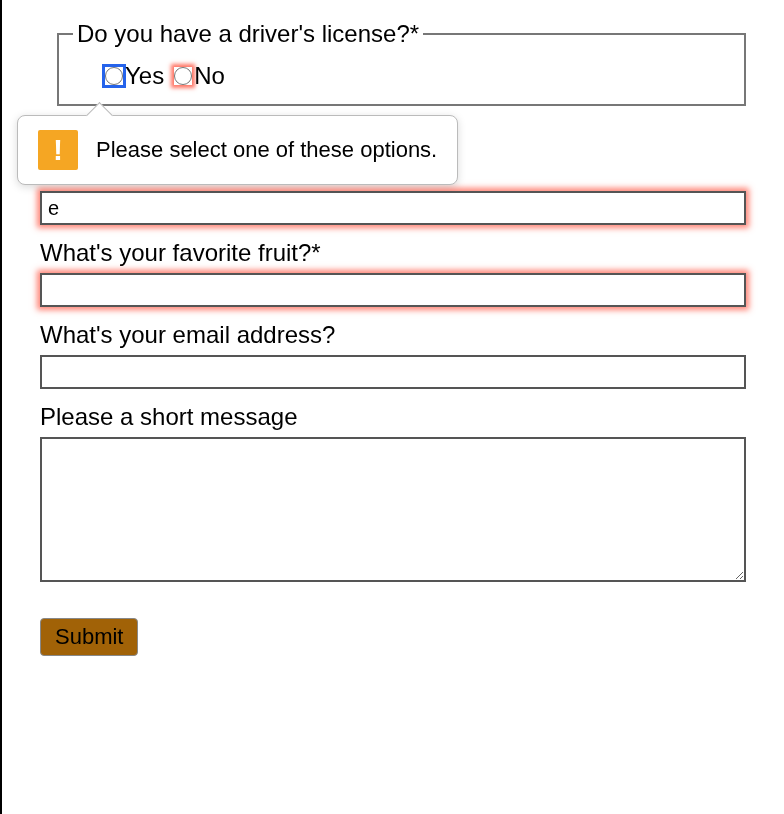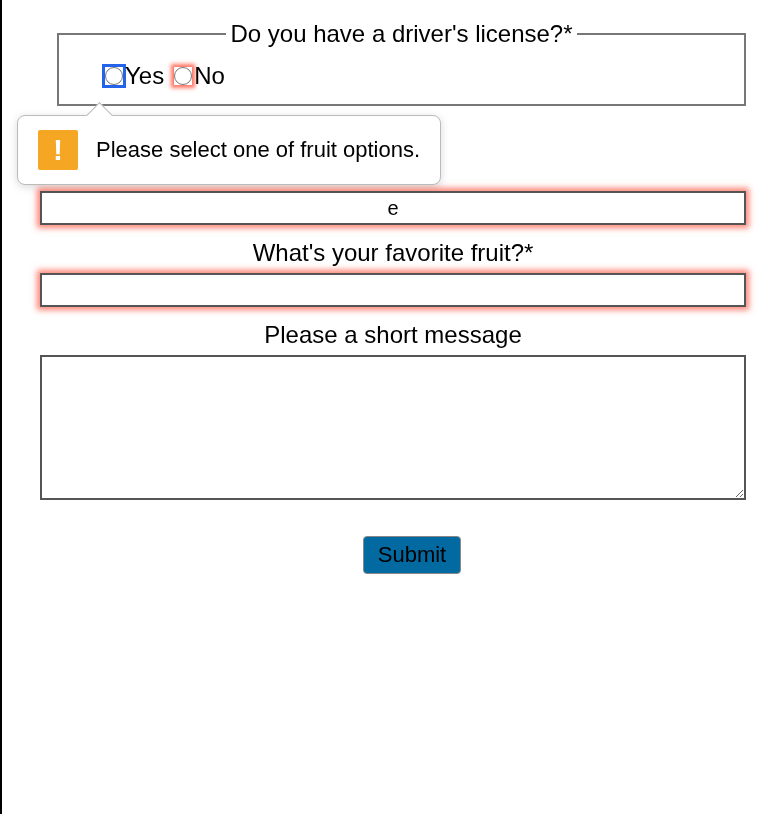--- a/index.html
+++ b/index.html
@@ -1,17 +1,16 @@
 <!DOCTYPE html>
 <html><head>
   <meta charset="utf-8">
   <style>
     * {
       box-sizing: border-box;
-      text-align: center;
     }
     body {
       margin: 0;
       padding: 0;
       font-family: Arial, Helvetica, sans-serif;
       font-size: 22px;
       color: #000;
       background: #fff;
       width: 784px;
       height: 814px;
@@ -131,21 +130,21 @@
       height: 145px;
       resize: both;
     }
     .partial-input-block {
       margin: 85px 38px 0 38px;
     }
     button[type="submit"] {
       margin: 30px 0 0 38px;
       font-size: 22px;
       padding: 5px 14px;
-      background: #0369a1;
+      background: #a16207;
       border: 1px solid #888;
       border-radius: 4px;
       cursor: pointer;
     }
   </style>
 </head>
 <body>
 
 <div class="form-container">
 
@@ -158,32 +157,36 @@
       </label>
       <label class="radio-wrapper">
         <input type="radio" name="license" class="radio-invalid" style="">
         <span class="radio-label">No</span>
       </label>
     </div>
   </fieldset>
 
   <div class="tooltip">
     <div class="tooltip-icon">!</div>
-    <div class="tooltip-text">Please select one of fruit options.</div>
+    <div class="tooltip-text">Please select one of these options.</div>
   </div>
 
   <div class="partial-input-block">
     <input type="text" class="input-invalid" value="e" style="">
   </div>
 
   <div class="field-block">
     <label class="field-label">What's your favorite fruit?*</label>
     <input type="text" class="input-invalid" value="" style="">
   </div>
 
+  <div class="field-block">
+    <label class="field-label">What's your email address?</label>
+    <input type="email" value="" style="">
+  </div>
 
   <div class="field-block">
     <label class="field-label">Please a short message</label>
     <textarea style=""></textarea>
   </div>
 
   <button type="submit">Submit</button>
 
 </div>
 

